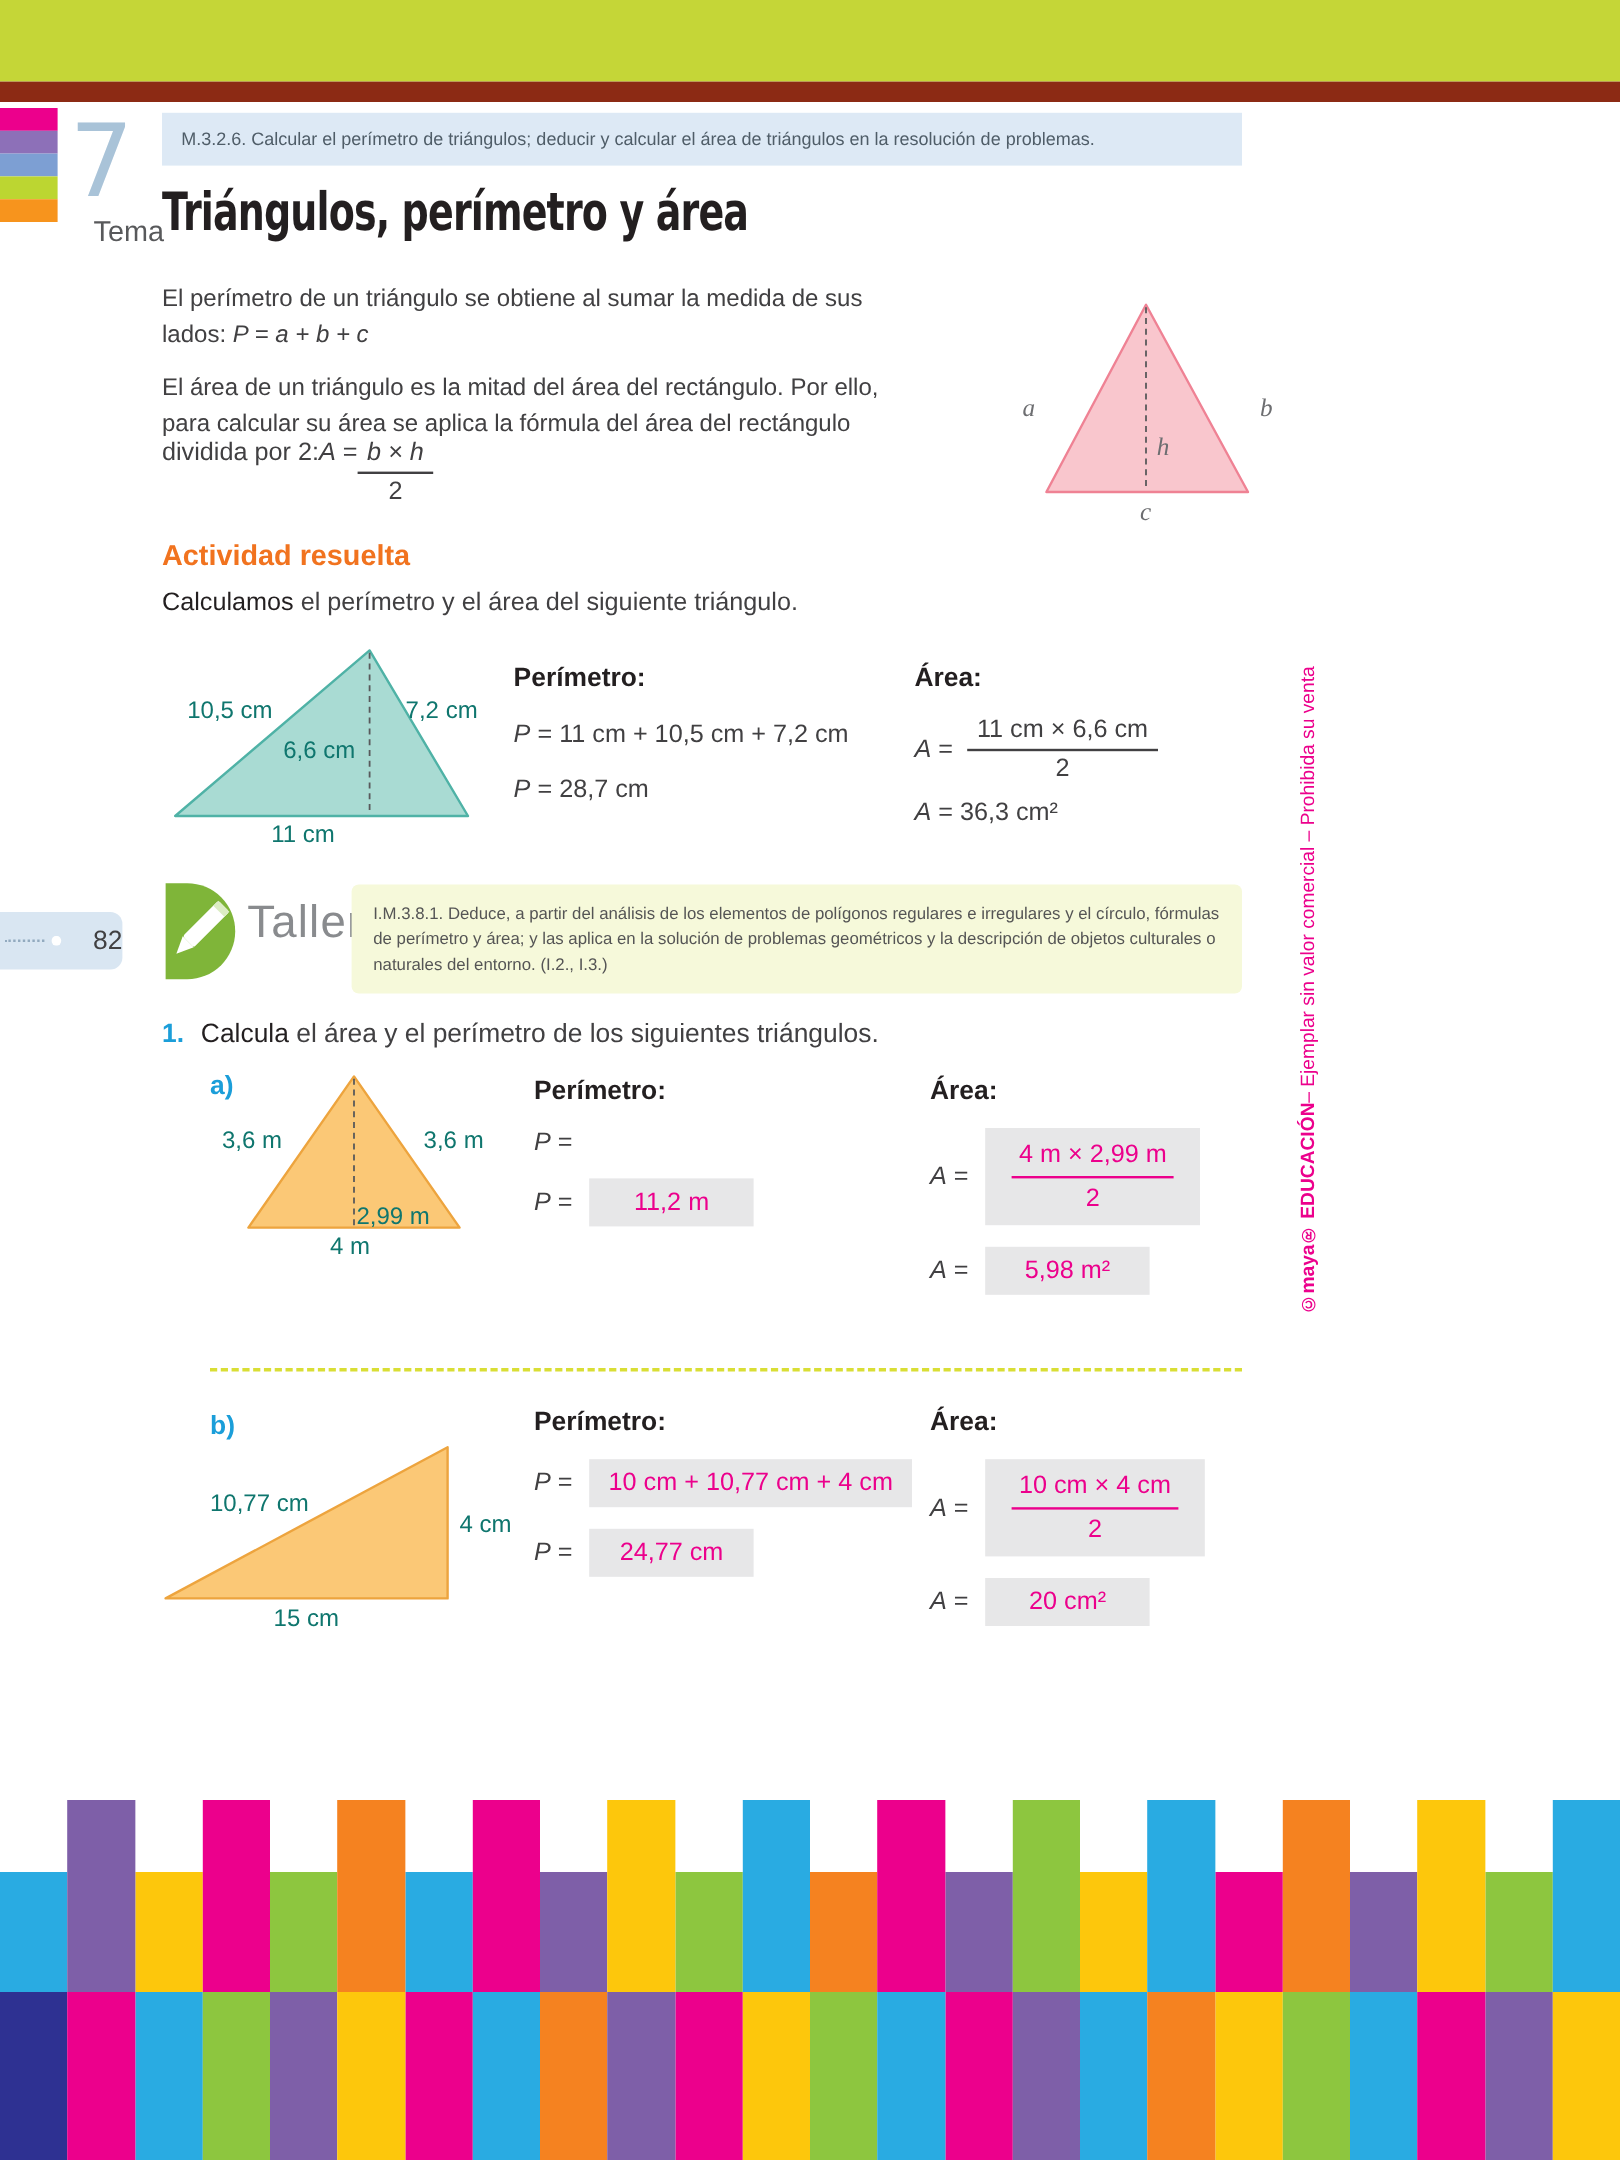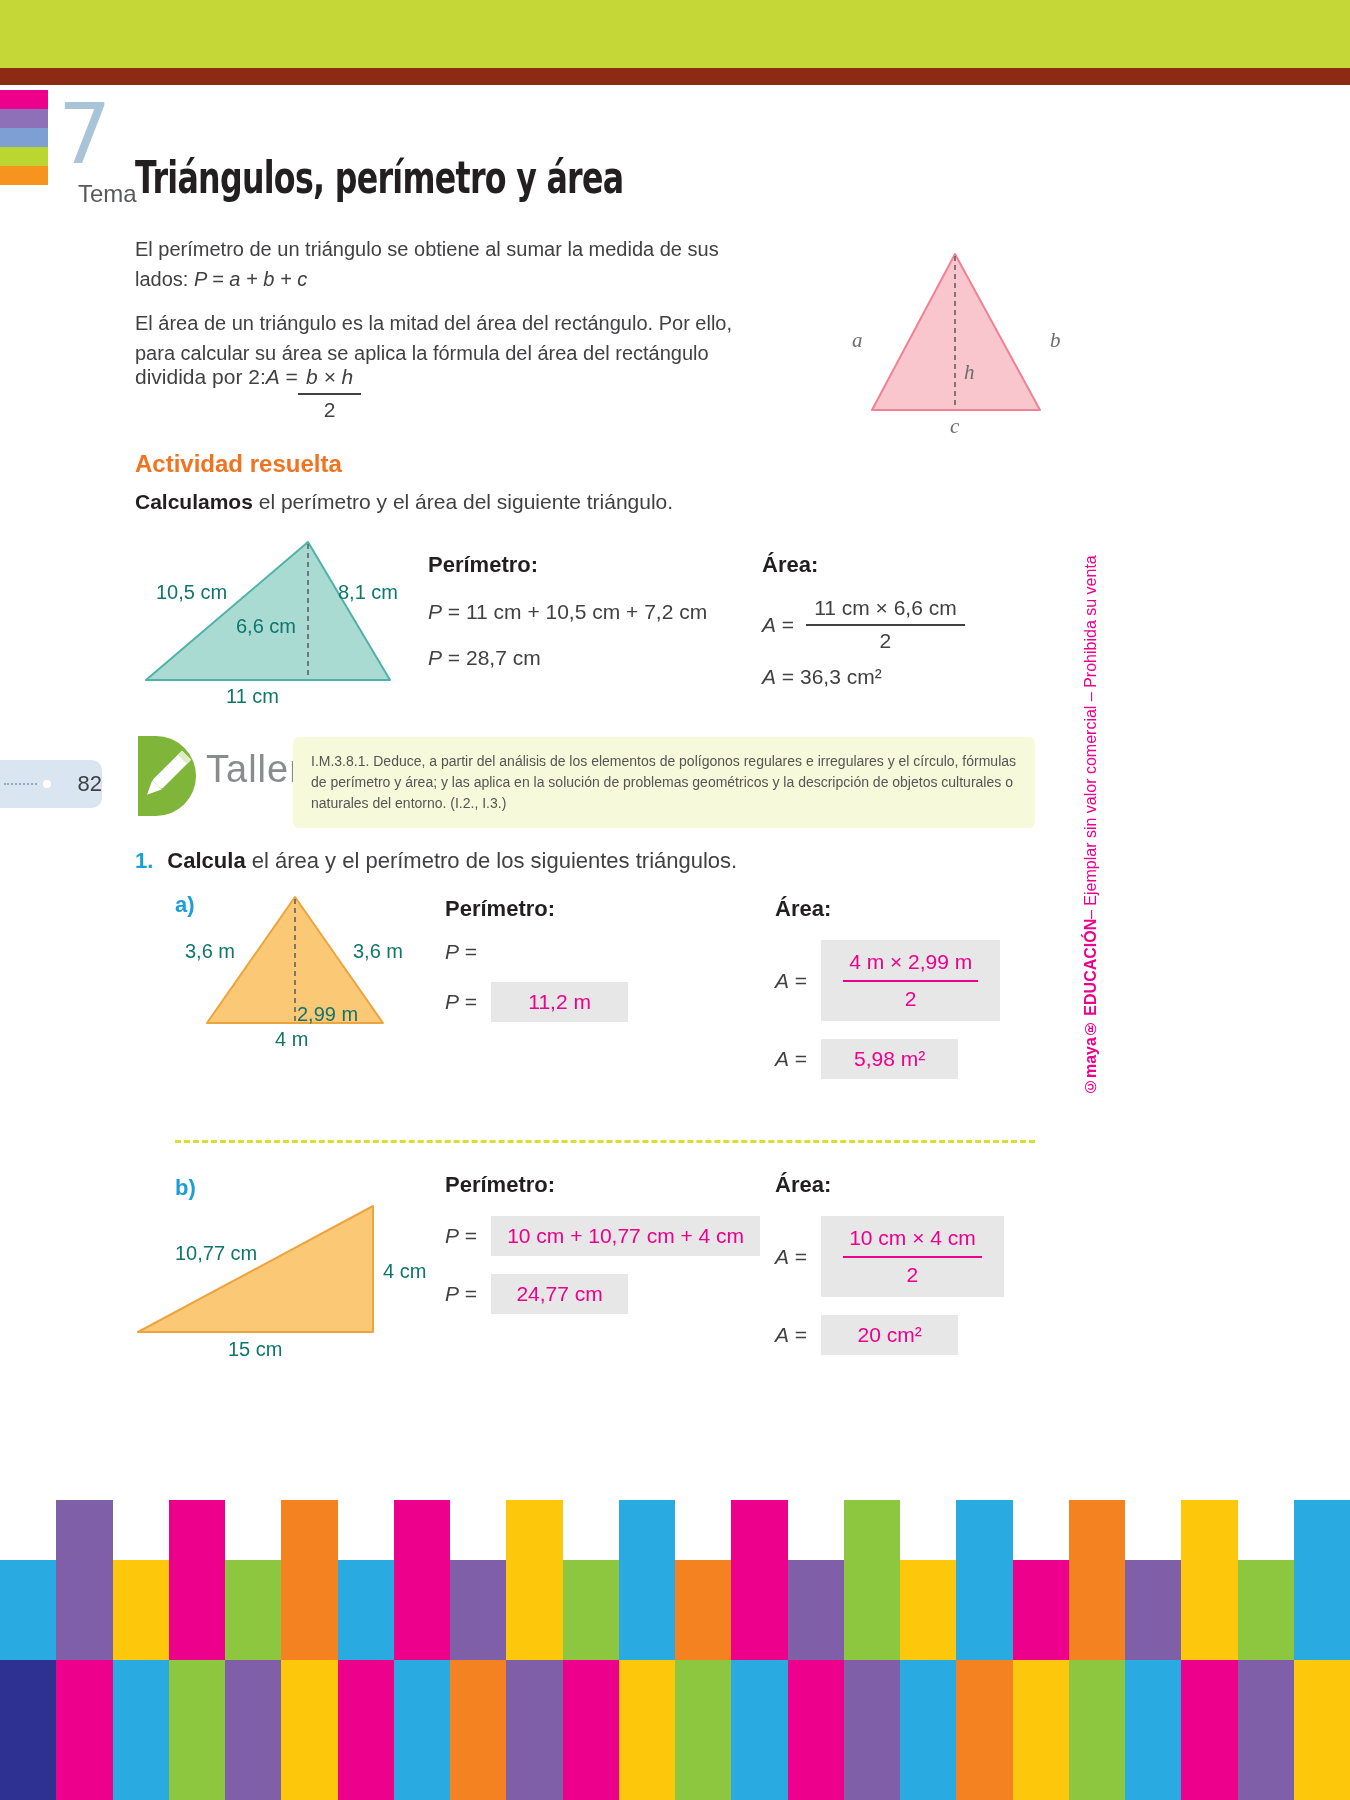--- a/index.html
+++ b/index.html
@@ -34,21 +34,21 @@
   .frac .den{padding-top:3px;}
 
   
   .fig{position:absolute;}
   .fig-label{position:absolute;font-size:20px;color:#0f766e;white-space:nowrap;}
   .fig-var{position:absolute;font-size:21px;color:#6d6e71;font-style:italic;
            font-family:"Liberation Serif",serif;}
 
   .activity-heading{position:absolute;left:135px;top:450px;font-size:24px;font-weight:bold;color:#f1731f;}
   .activity-intro{position:absolute;left:135px;top:490px;font-size:21px;color:#414042;}
-  .bold-dark{font-weight:bold;color:#231f20;}
+  .bold-dark{font-weight:normal;color:#231f20;}
 
   .colhead{font-size:22px;font-weight:bold;color:#231f20;}
   .mathline{margin-top:22px;font-size:21px;color:#414042;}
   .mathline::first-letter{font-style:italic;}
   .mvar-eq{display:inline-block;font-size:21px;color:#414042;}
   .mvar-eq::first-letter{font-style:italic;}
   .ex-perimeter{position:absolute;left:428px;top:552px;}
   .ex-area{position:absolute;left:762px;top:552px;}
   .frac-row{display:flex;align-items:center;gap:12px;margin-top:18px;}
 
@@ -105,20 +105,23 @@
   <div class="tema-tabs">
       <div class="tab-bar" style="background: rgb(236, 0, 140);"></div>
       <div class="tab-bar" style="background: rgb(141, 112, 184);"></div>
       <div class="tab-bar" style="background: rgb(125, 159, 211);"></div>
       <div class="tab-bar" style="background: rgb(188, 214, 49);"></div>
       <div class="tab-bar" style="background: rgb(247, 148, 29);"></div>
     </div>
   <div class="tema-number">7</div>
   <div class="tema-label">Tema</div>
 
+  <div class="standard-box">
+    <span>M.3.2.6. Calcular el perímetro de triángulos; deducir y calcular el área de triángulos en la resolución de problemas.</span>
+  </div>
 
   <h1 class="page-title">Triángulos, perímetro y área</h1>
 
   <div class="intro-line" style="top:238px;">El perímetro de un triángulo se obtiene al sumar la medida de sus</div>
   <div class="intro-line" style="top:268px;">
     <span>lados: </span><span class="mvar">P = a + b + c</span>
   </div>
   <div class="intro-line" style="top:312px;">El área de un triángulo es la mitad del área del rectángulo. Por ello,</div>
   <div class="intro-line" style="top:342px;">para calcular su área se aplica la fórmula del área del rectángulo</div>
   <div class="formula-line">
@@ -145,21 +148,21 @@
   <div class="activity-intro">
     <span class="bold-dark">Calculamos</span><span> el perímetro y el área del siguiente triángulo.</span>
   </div>
 
   <div class="fig" style="left:140px;top:537px;width:270px;height:185px;">
     <svg width="270" height="155" viewBox="0 0 270 155">
       <polygon points="168,5 6,143 250,143" fill="#a9dbd3" stroke="#4fb2a6" stroke-width="2" stroke-linejoin="round"></polygon>
       <line x1="168" y1="7" x2="168" y2="142" stroke="#58595b" stroke-width="1.5" stroke-dasharray="5,4"></line>
     </svg>
     <span class="fig-label" style="left:16px;top:44px;">10,5 cm</span>
-    <span class="fig-label" style="left:198px;top:44px;">8,1 cm</span>
+    <span class="fig-label" style="left:198px;top:44px;">7,2 cm</span>
     <span class="fig-label" style="left:96px;top:78px;">6,6 cm</span>
     <span class="fig-label" style="left:86px;top:148px;">11 cm</span>
   </div>
 
   <div class="ex-perimeter">
     <div class="colhead">Perímetro:</div>
     <div class="mathline">P = 11 cm + 10,5 cm + 7,2 cm</div>
     <div class="mathline">P = 28,7 cm</div>
   </div>
 

